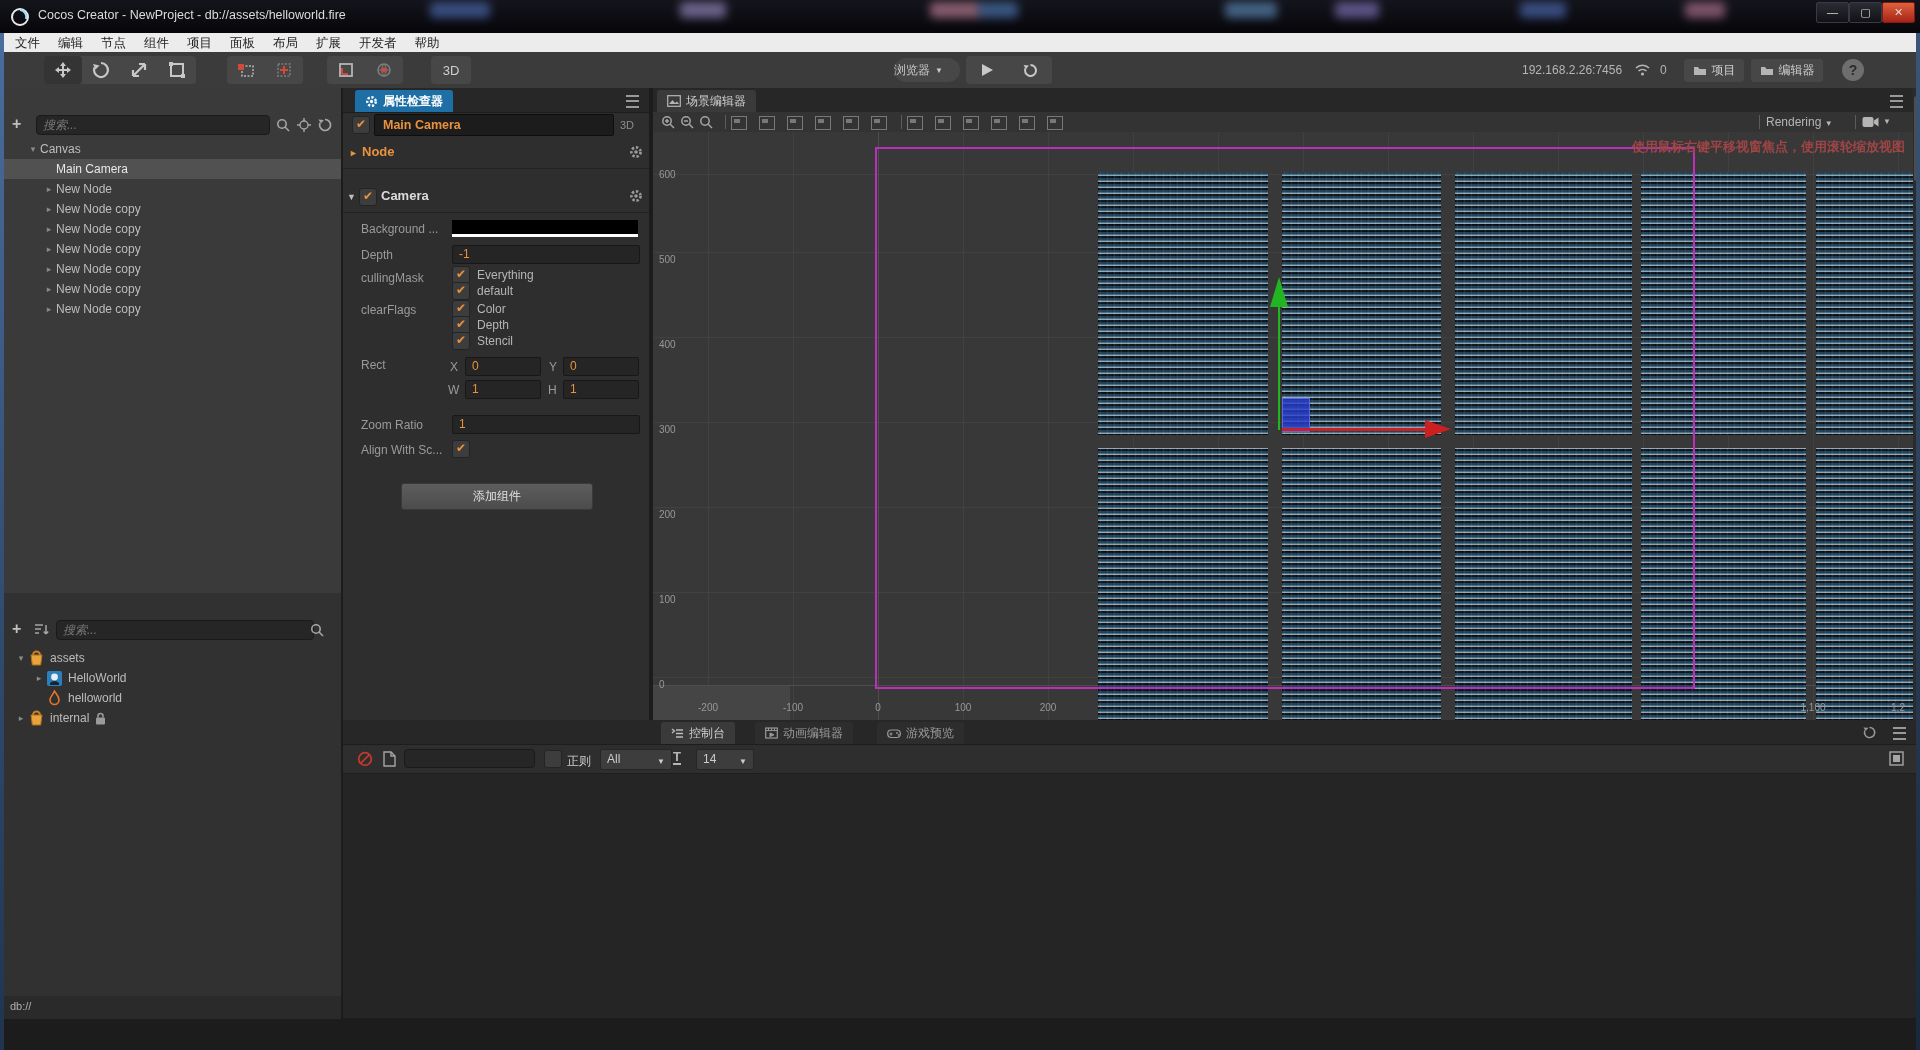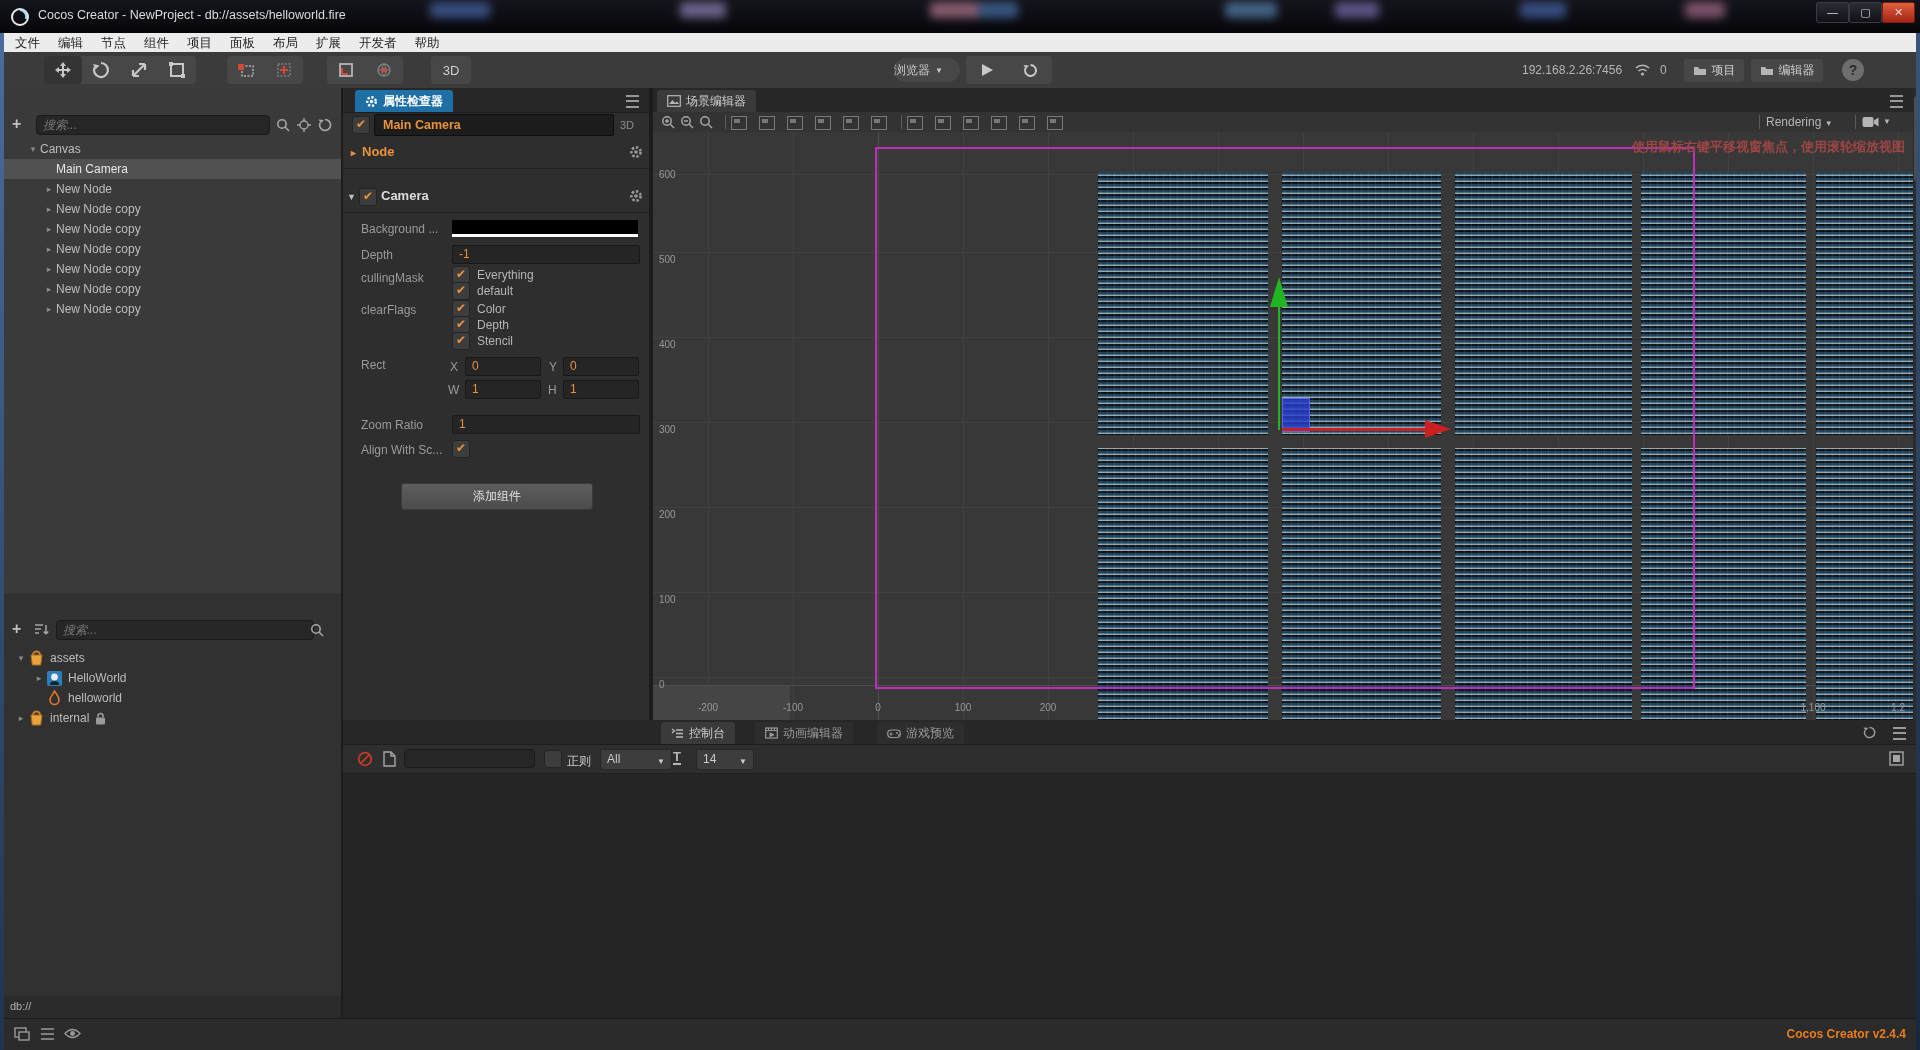--- a/index.html
+++ b/index.html
@@ -579,31 +579,17 @@
           <rect x="1" y="1" width="13" height="13" fill="none" stroke="#a5a5a5" stroke-width="1.4"></rect>
           <rect x="4" y="4" width="7" height="7" fill="#a5a5a5"></rect>
         </svg>
     </div>
     <div class="abs" style="left:0;top:54px;width:1577px;height:244px;background:#252525"></div>
   </div>
 
   <div class="abs" style="left:0;top:996px;width:341px;height:22px;background:#2a2a2a">
     <span style="position:absolute;left:10px;top:4px;color:#b0b0b0;font-size:11px">db://</span>
   </div>
-  <div class="abs" style="left:0;top:1018px;width:1920px;height:32px;background:#2b2b2b;border-top:1px solid #1b1b1b">
-    <svg class="abs" style="left:14px;top:8px" width="16" height="14" viewBox="0 0 16 14">
-        <rect x="1" y="1" width="11" height="9" fill="none" stroke="#9a9a9a" stroke-width="1.4"></rect>
-        <rect x="5" y="5" width="10" height="8" fill="#2b2b2b" stroke="#9a9a9a" stroke-width="1.4"></rect>
-      </svg>
-    <svg class="abs" style="left:40px;top:8px" width="15" height="14" viewBox="0 0 15 14">
-        <path d="M1 2 H14 M1 7 H14 M1 12 H14" stroke="#9a9a9a" stroke-width="1.6"></path>
-      </svg>
-    <svg class="abs" style="left:64px;top:8px" width="17" height="13" viewBox="0 0 17 13">
-        <path d="M1 6.5 Q8.5 -1.5 16 6.5 Q8.5 14.5 1 6.5 Z" fill="none" stroke="#9a9a9a" stroke-width="1.4"></path>
-        <circle cx="8.5" cy="6.5" r="2.4" fill="#9a9a9a"></circle>
-      </svg>
-    <span style="position:absolute;right:14px;top:8px;color:#e87d1e;font-size:12px;font-weight:bold">Cocos Creator v2.4.4</span>
-  </div>
 
   <div class="abs" style="left:0;top:33px;width:4px;height:1017px;background:linear-gradient(#4a6d9e,#20344f)"></div>
   <div class="abs" style="left:1916px;top:33px;width:4px;height:1017px;background:linear-gradient(#3a5578,#18283c)"></div>
 
 </div>
 
 </body></html>

